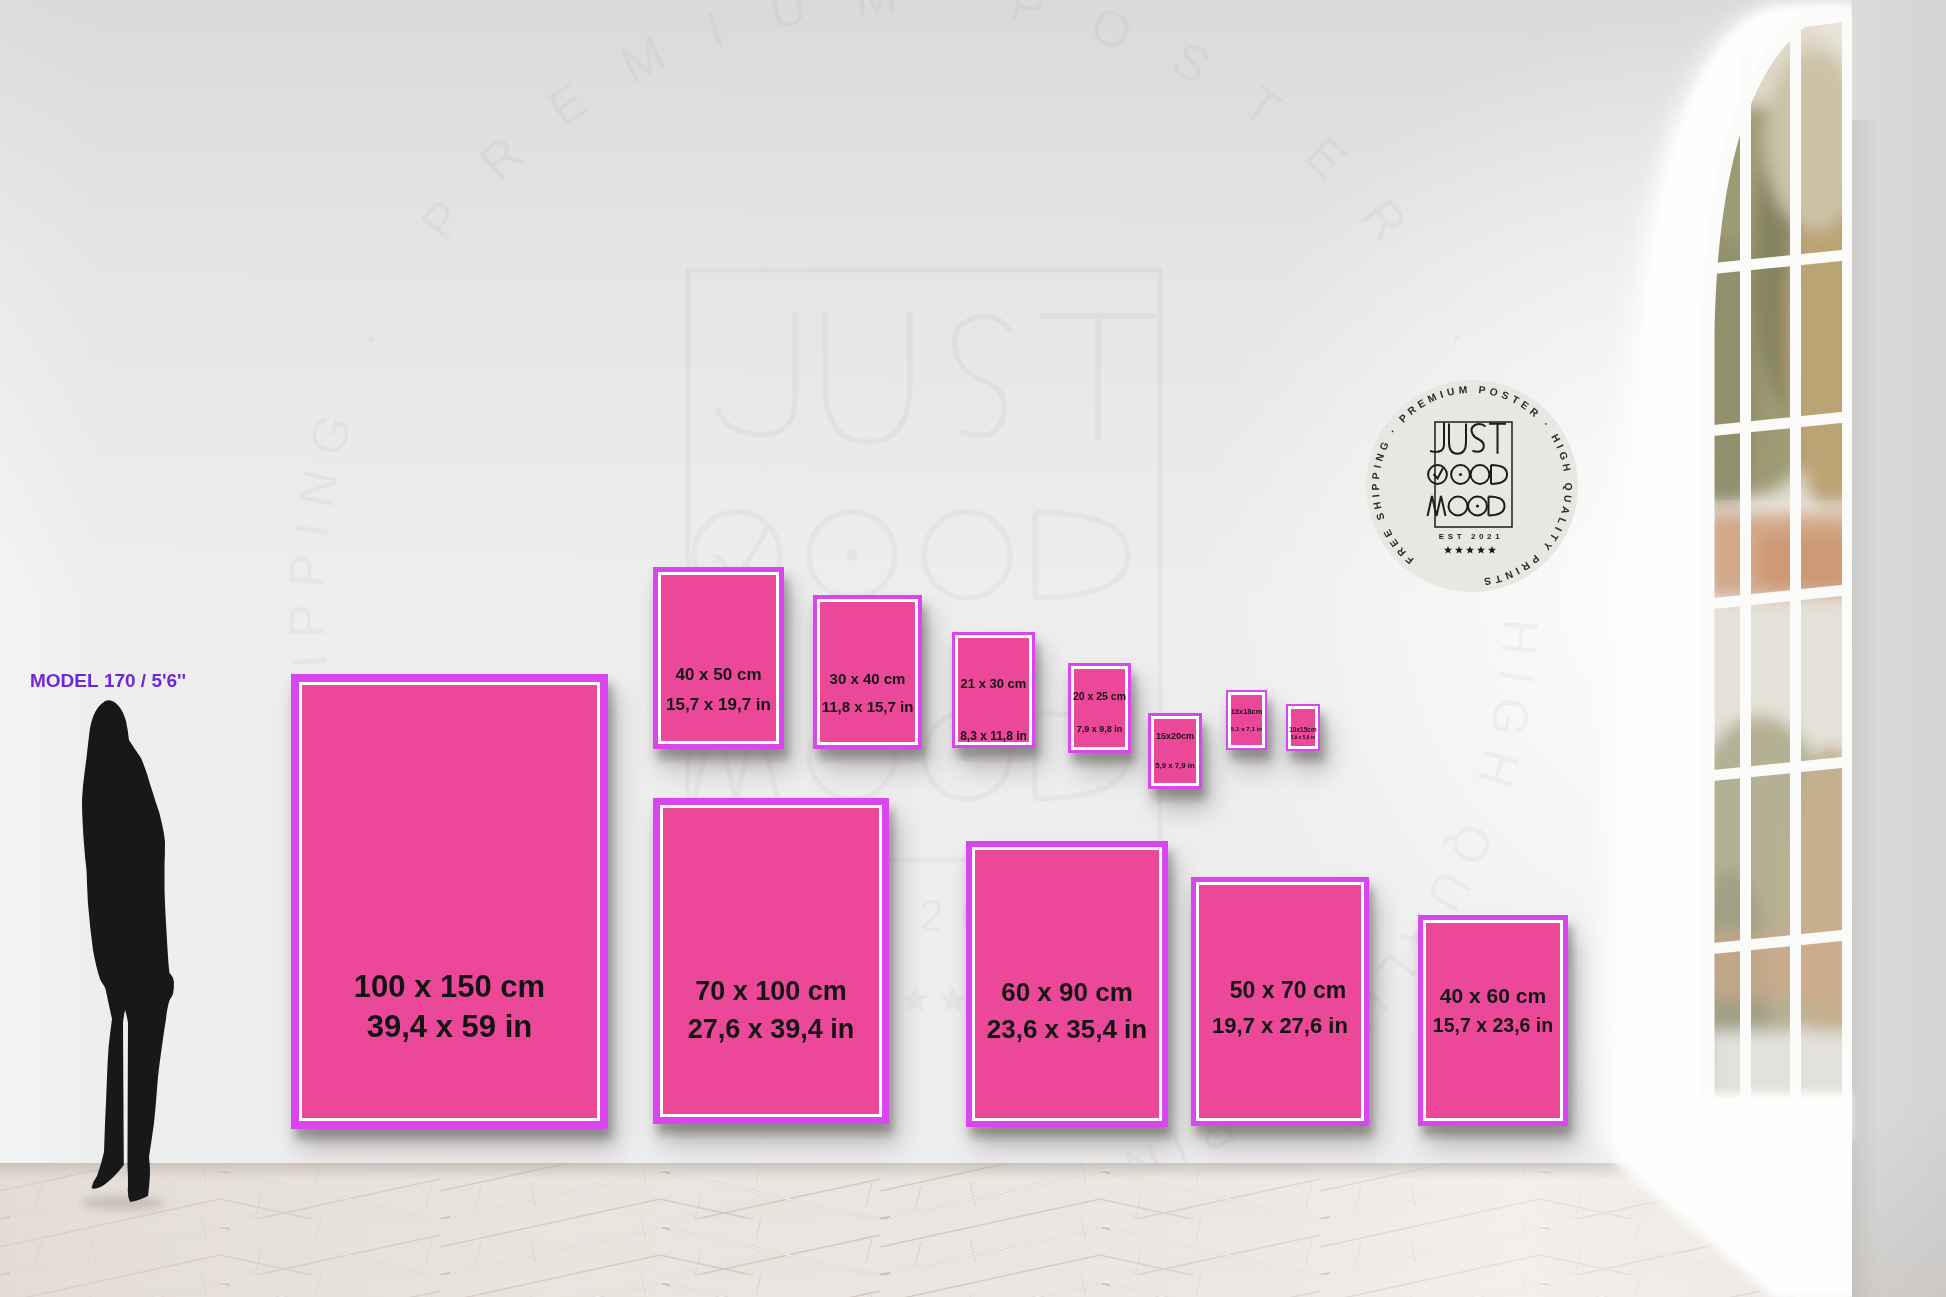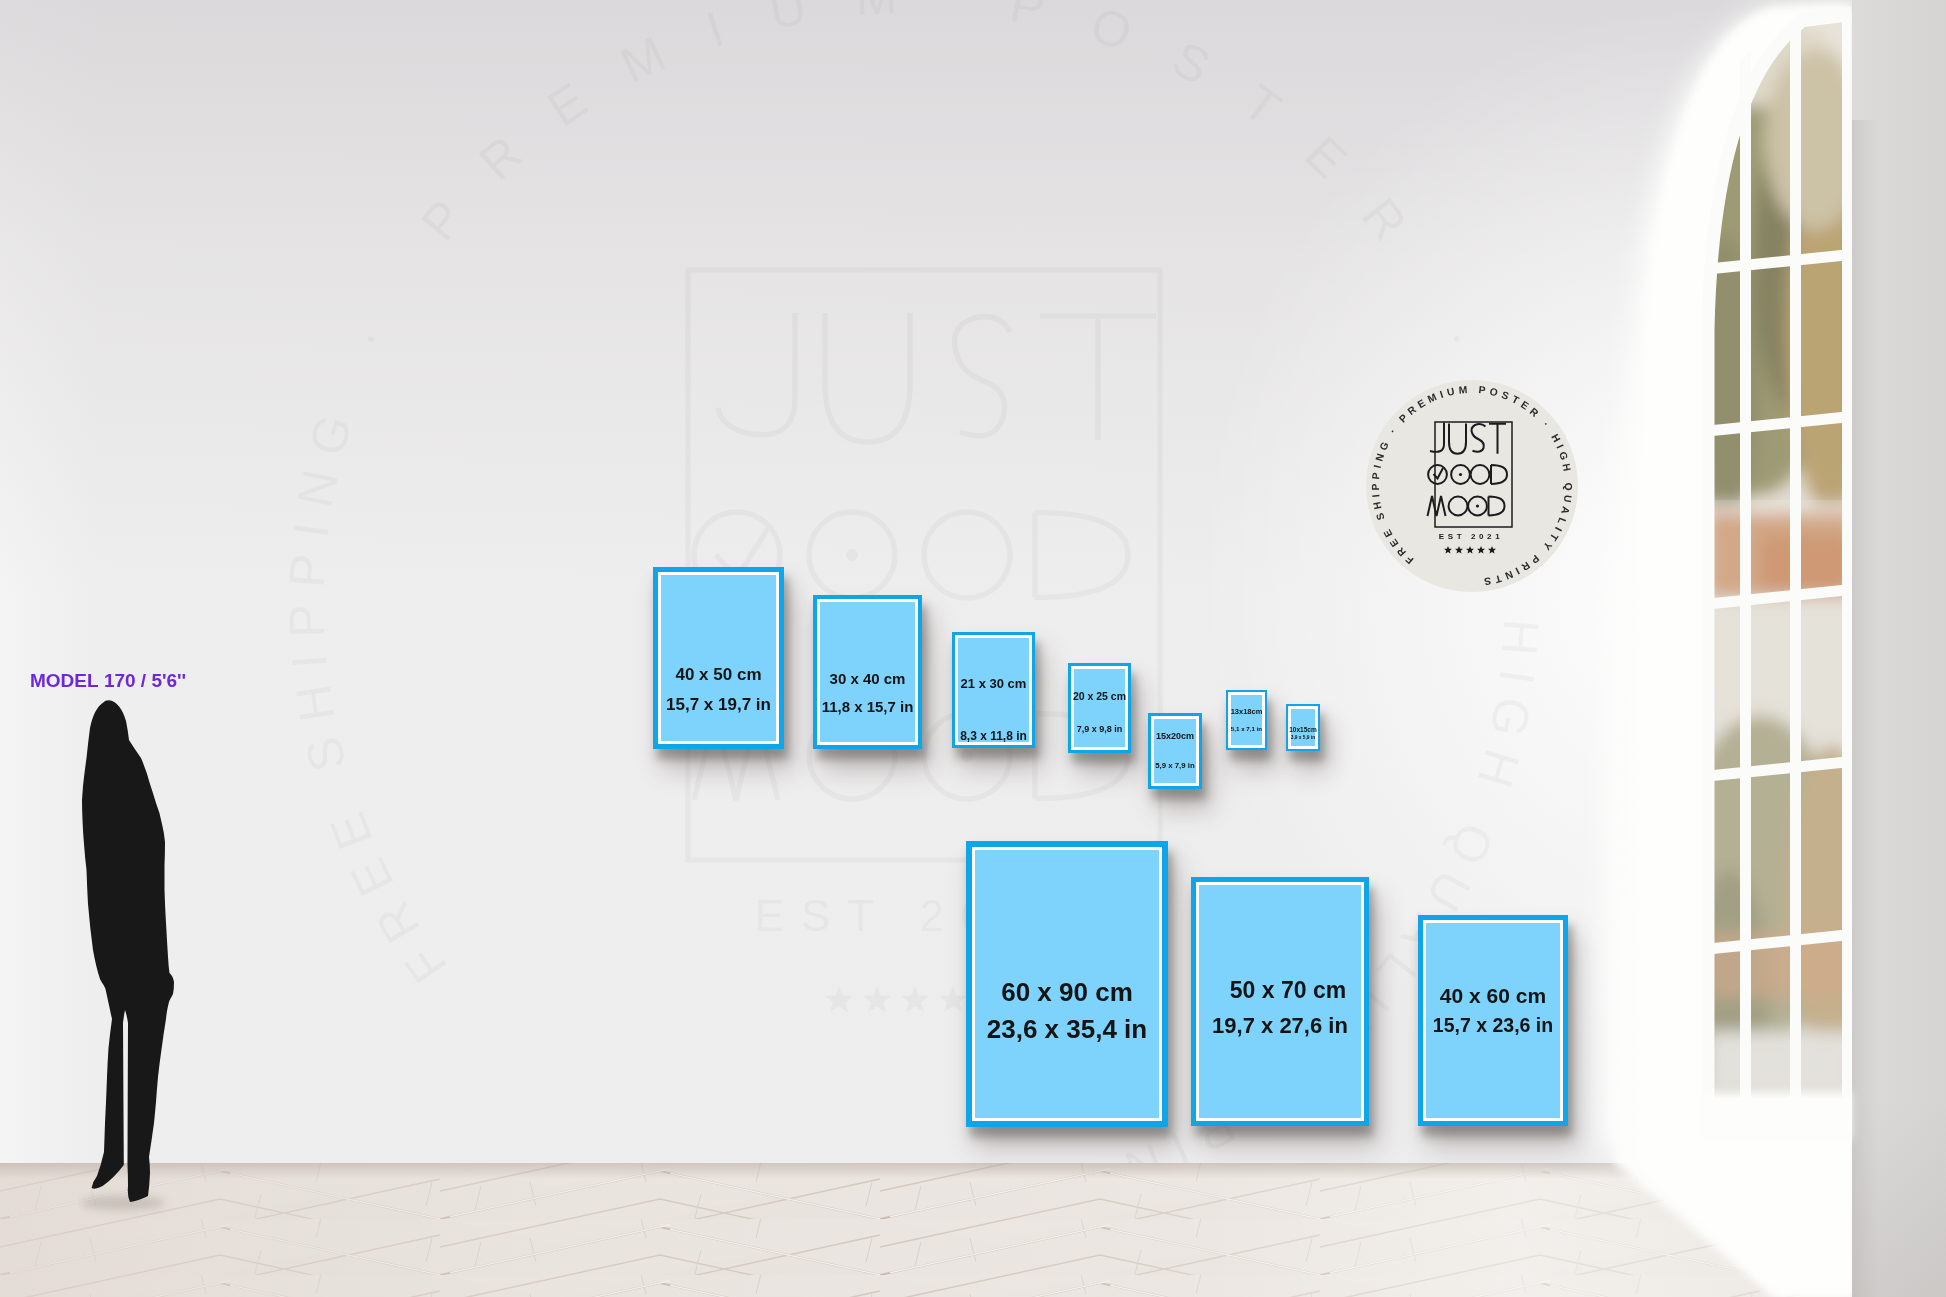--- a/index.html
+++ b/index.html
@@ -1,19 +1,19 @@
 <!DOCTYPE html>
 <html><head>
 <meta charset="utf-8">
 <style>
   html,body{margin:0;padding:0;}
   #stage{position:relative;width:1946px;height:1297px;overflow:hidden;
          font-family:"Liberation Sans",sans-serif;background:#efeeee;}
   .abs{position:absolute;}
-  .frame{position:absolute;background:#7dd3fc;border:5px solid #0ea5e9;
+  .frame{position:absolute;background:#ec4899;border:5px solid #d946ef;
          box-shadow:4px 10px 9px rgba(72,67,62,.42), 9px 20px 24px rgba(82,76,70,.32), inset 0 0 0 3px #ffffff;}
   .lbl{position:absolute;left:0;right:0;text-align:center;color:#141414;
        font-weight:bold;line-height:1;white-space:nowrap;}
 </style>
 </head>
 <body>
 <div id="stage">
 
 <div class="abs" id="wall" style="left:0;top:0;width:1946px;height:1297px;
   background:
@@ -100,21 +100,29 @@
       <stop offset="0" stop-color="#b3a89f" stop-opacity=".5"></stop>
       <stop offset=".12" stop-color="#b3a89f" stop-opacity="0"></stop>
     </linearGradient>
   </defs>
   <rect width="1946" height="134" fill="url(#herr)"></rect>
   <rect width="1946" height="134" fill="url(#floorlight)"></rect>
   <rect width="1946" height="134" fill="url(#floortop)"></rect>
 </svg>
 </div>
 
-
+<div class="frame" style="left:291px;top:674px;width:301px;height:439px;border-width:8px;">
+  <div class="lbl" style="top:289px;font-size:31px;">100 x 150 cm</div>
+  <div class="lbl" style="top:329px;font-size:31px;">39,4 x 59 in</div>
+</div>
+
+<div class="frame" style="left:653px;top:798px;width:222px;height:312px;border-width:7px;">
+  <div class="lbl" style="top:173px;font-size:27px;">70 x 100 cm</div>
+  <div class="lbl" style="top:211px;font-size:27px;">27,6 x 39,4 in</div>
+</div>
 
 <div class="frame" style="left:966px;top:841px;width:190px;height:274px;border-width:6px;">
   <div class="lbl" style="top:132px;font-size:26px;">60 x 90 cm</div>
   <div class="lbl" style="top:169px;font-size:26px;">23,6 x 35,4 in</div>
 </div>
 
 <div class="frame" style="left:1191px;top:877px;width:168px;height:239px;border-width:5px;">
   <div class="lbl" style="top:97px;font-size:23px;padding-left:16px;">50 x 70 cm</div>
   <div class="lbl" style="top:133px;font-size:22px;">19,7 x 27,6 in</div>
 </div>

